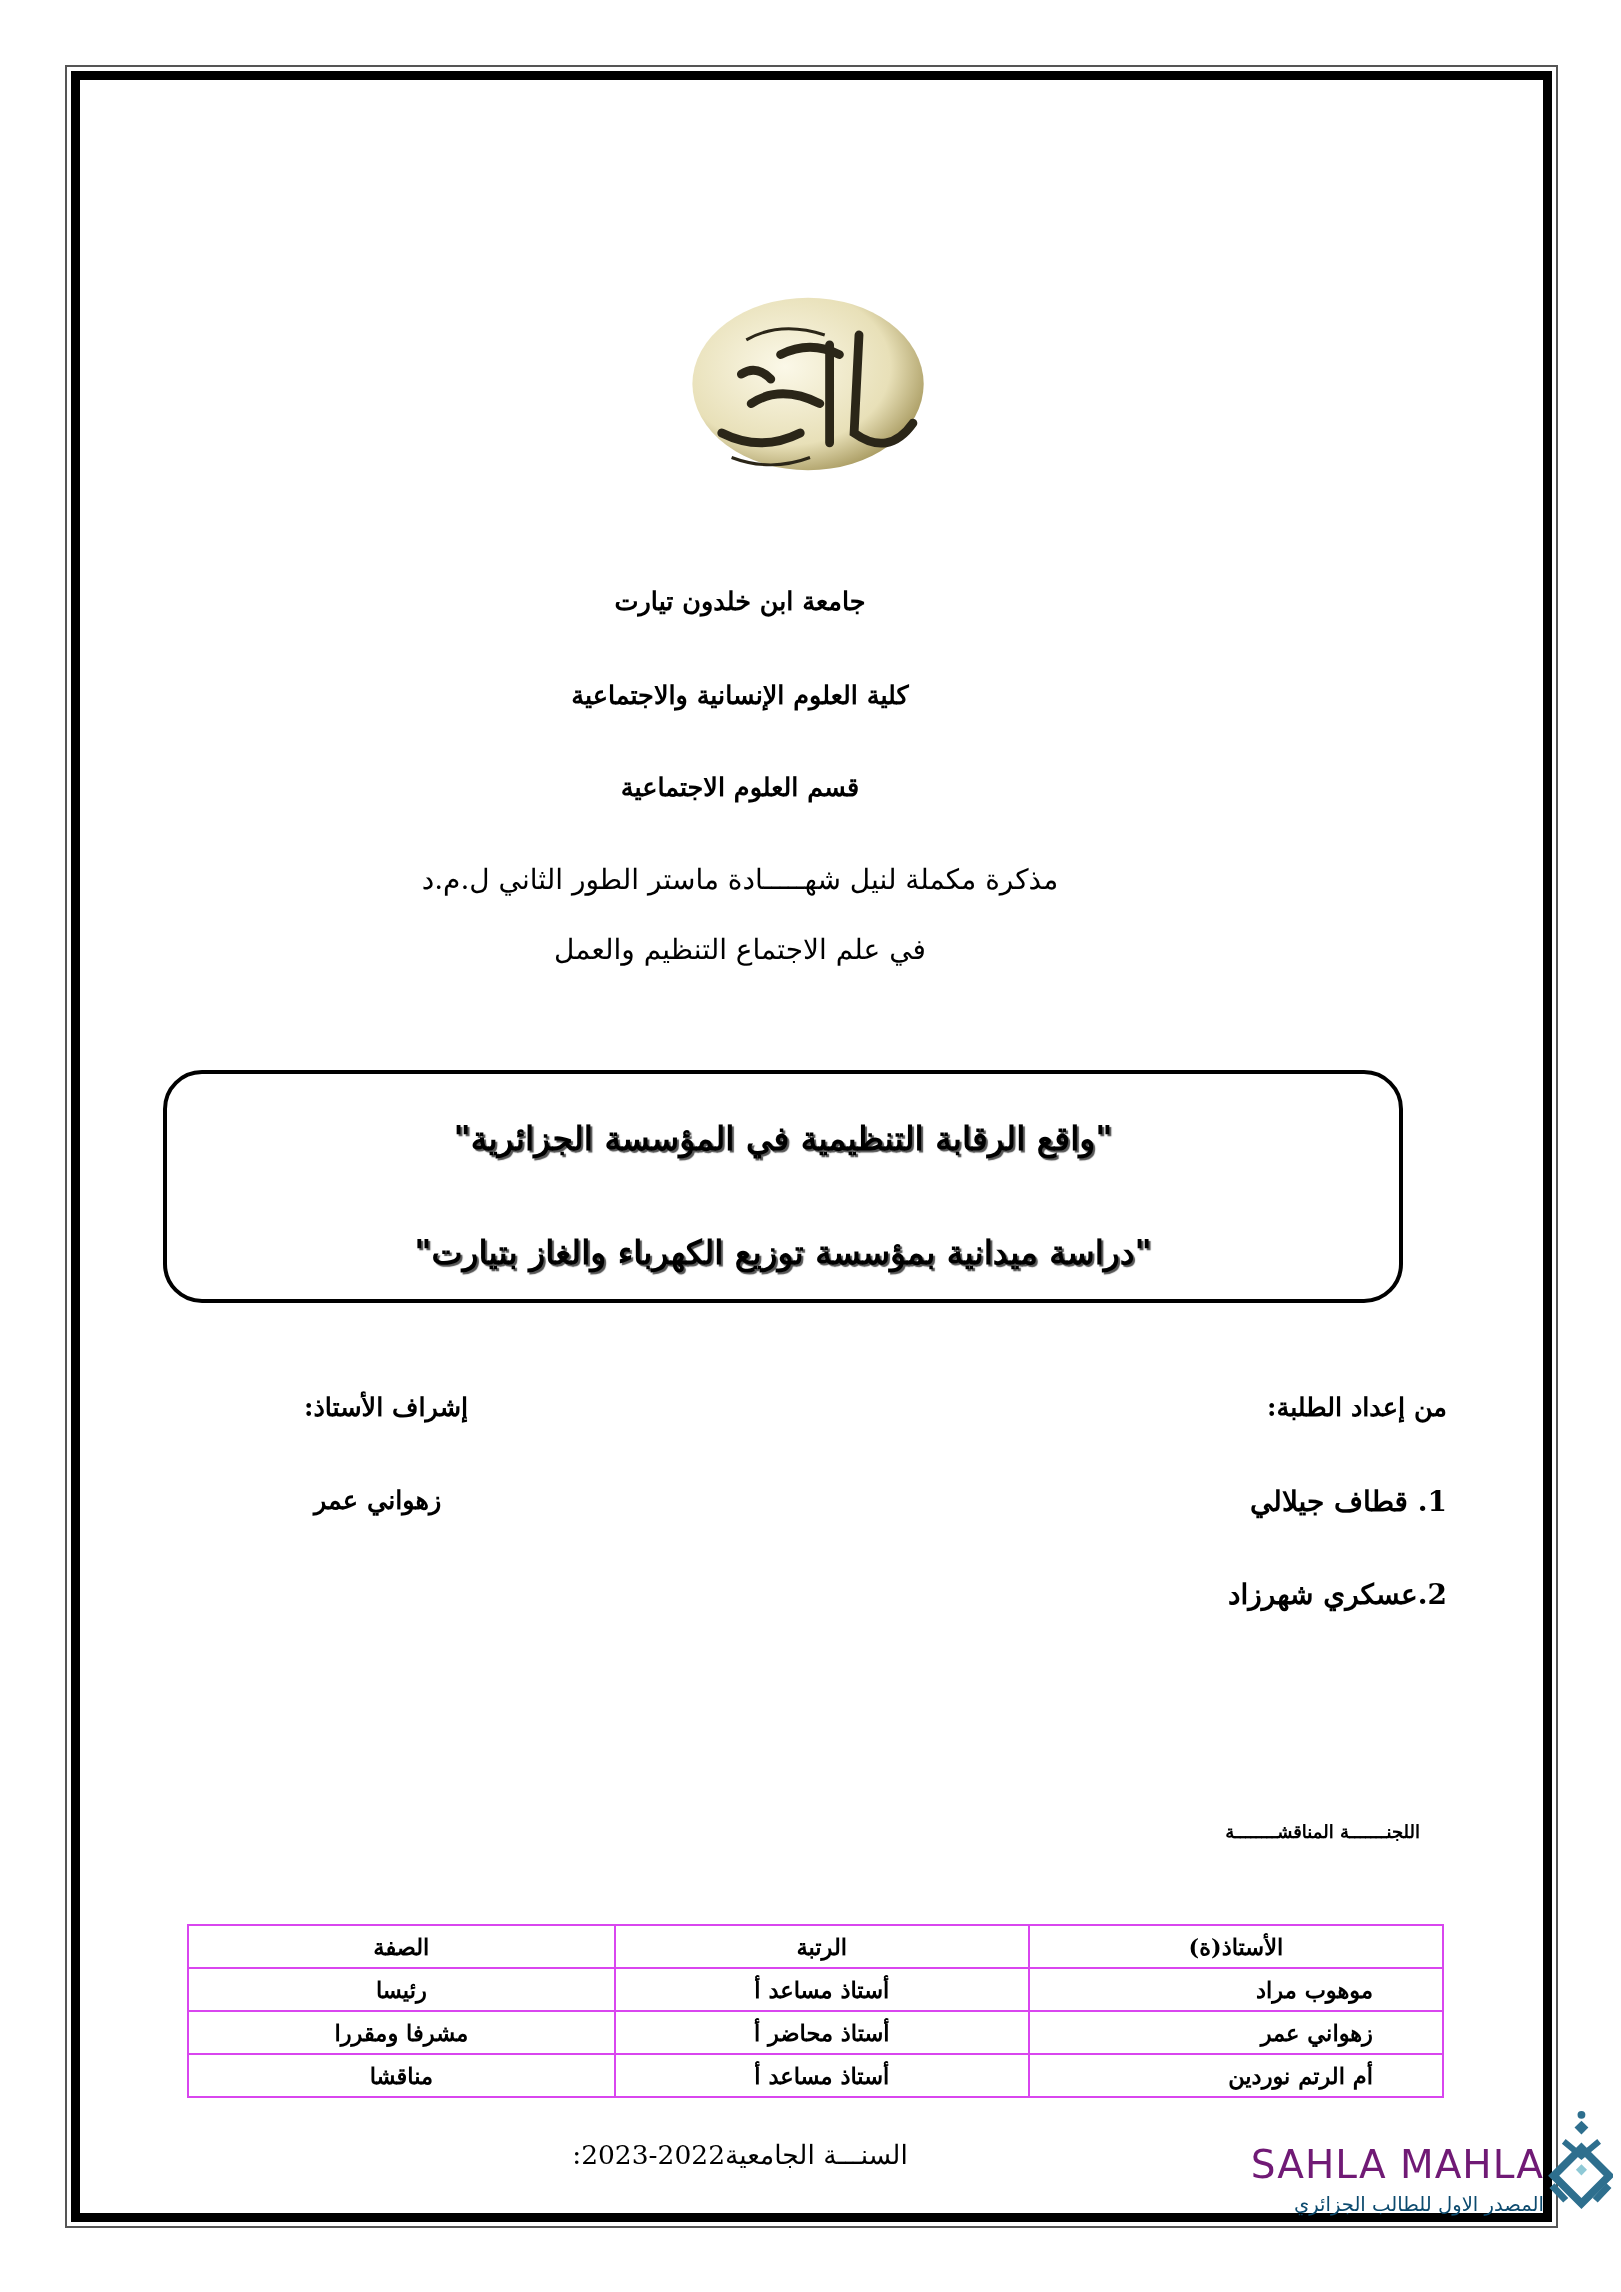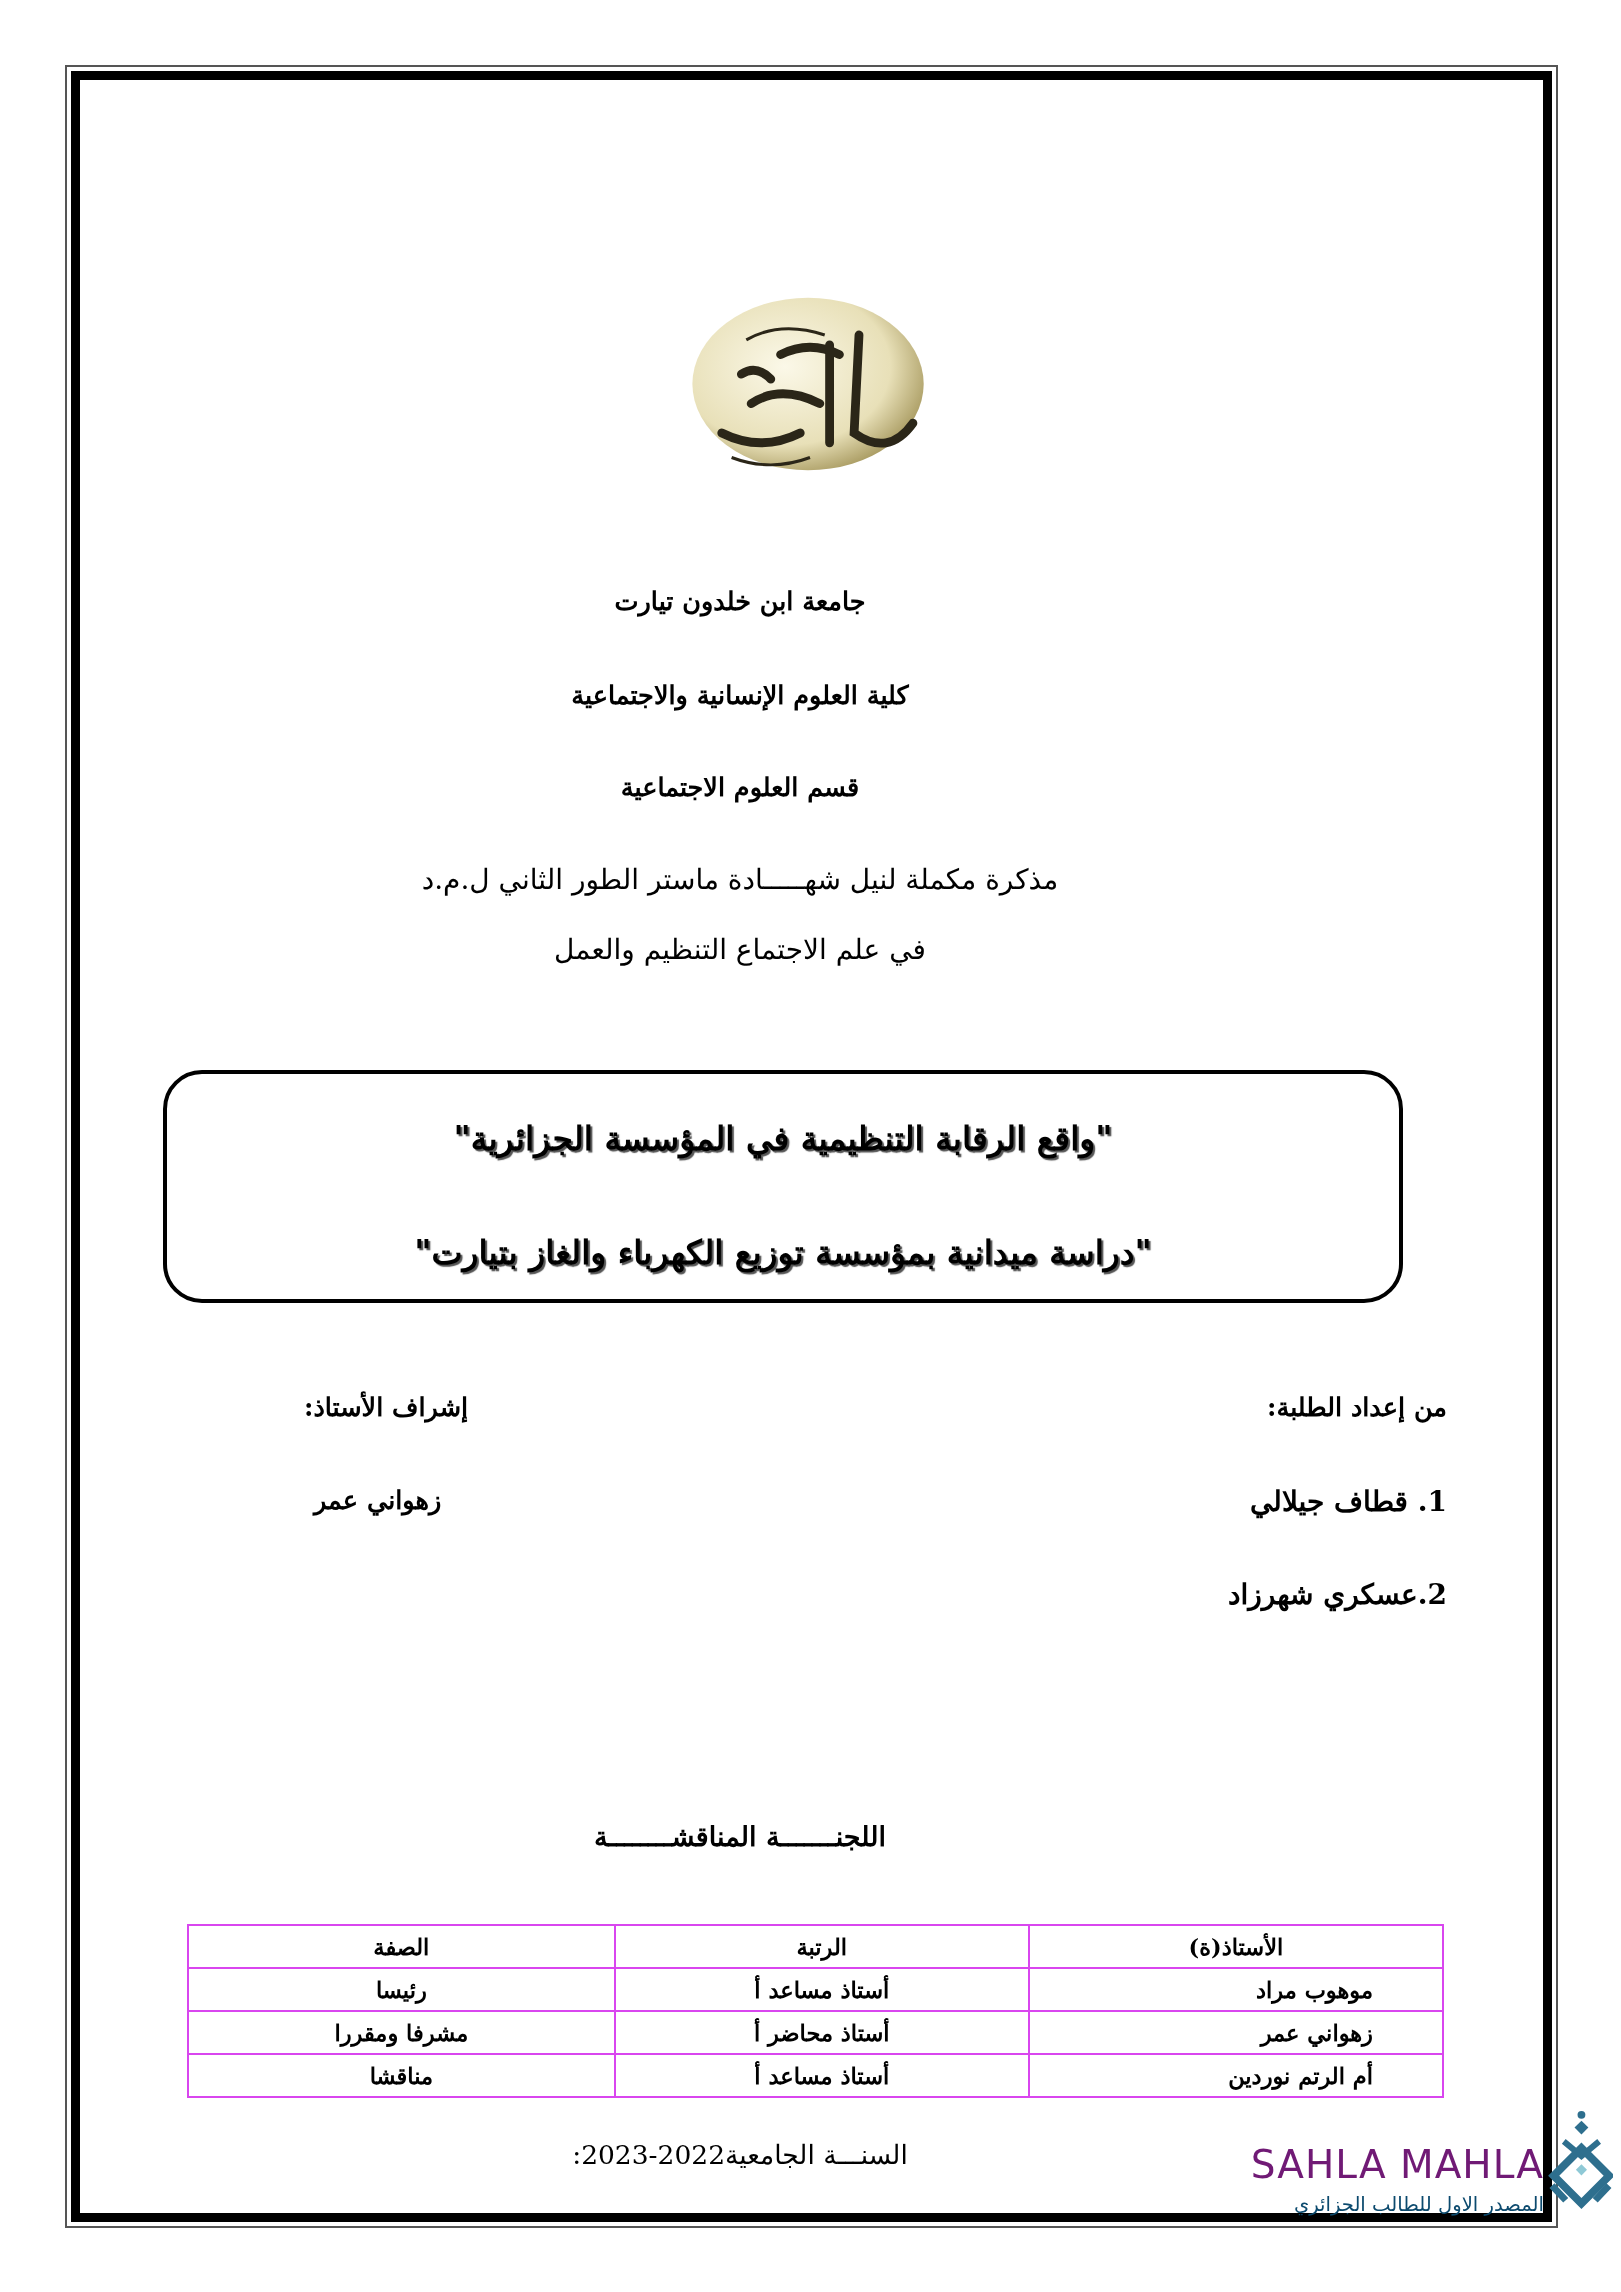--- a/index.html
+++ b/index.html
@@ -22,21 +22,21 @@
   .title1 { position: absolute; left: 0; right: 0; top: 45px; text-align: center;
             font-size: 33px; font-weight: bold; direction: rtl; text-shadow: 2px 2px 1px #555; }
   .title2 { position: absolute; left: 0; right: 0; top: 159px; text-align: center;
             font-size: 33px; font-weight: bold; direction: rtl; text-shadow: 2px 2px 1px #555; }
   .label { position: absolute; font-size: 25.5px; font-weight: bold; direction: rtl; }
   .prepared-label { right: 174px; top: 1392px; }
   .student1 { right: 174px; top: 1485px; font-size: 28px; }
   .student2 { right: 174px; top: 1578px; font-size: 28px; }
   .supervisor-label { left: 304px; top: 1392px; }
   .supervisor-name { left: 314px; top: 1485px; }
-  .committee { top: 1821px; font-size: 27px; font-weight: bold; letter-spacing: 2px; }
+  .committee { top: 1821px; font-size: 18px; font-weight: bold; letter-spacing: 2px; text-align: right; }
   table.jury { position: absolute; left: 187px; top: 1924px; width: 1257px; border-collapse: collapse;
                direction: rtl; font-size: 22.5px; font-weight: bold; }
   table.jury td, table.jury th { border: 2px solid #d946ef; height: 41px; padding: 0 7.8px; text-align: center;
                                  font-weight: bold; }
   table.jury td.name { text-align: right; padding-right: 69px; }
   .year { top: 2139px; font-size: 26.5px; font-weight: normal; }
   .wm { position: absolute; left: 1181px; top: 2142px; width: 412px; height: 98px; }
   .wm-title { position: absolute; right: 49px; top: 0; font-family: "DejaVu Sans", sans-serif;
               font-size: 39px; color: #701a75; letter-spacing: 1px; font-weight: normal; }
   .wm-sub { position: absolute; right: 49px; top: 51px; font-family: "DejaVu Sans", sans-serif;

